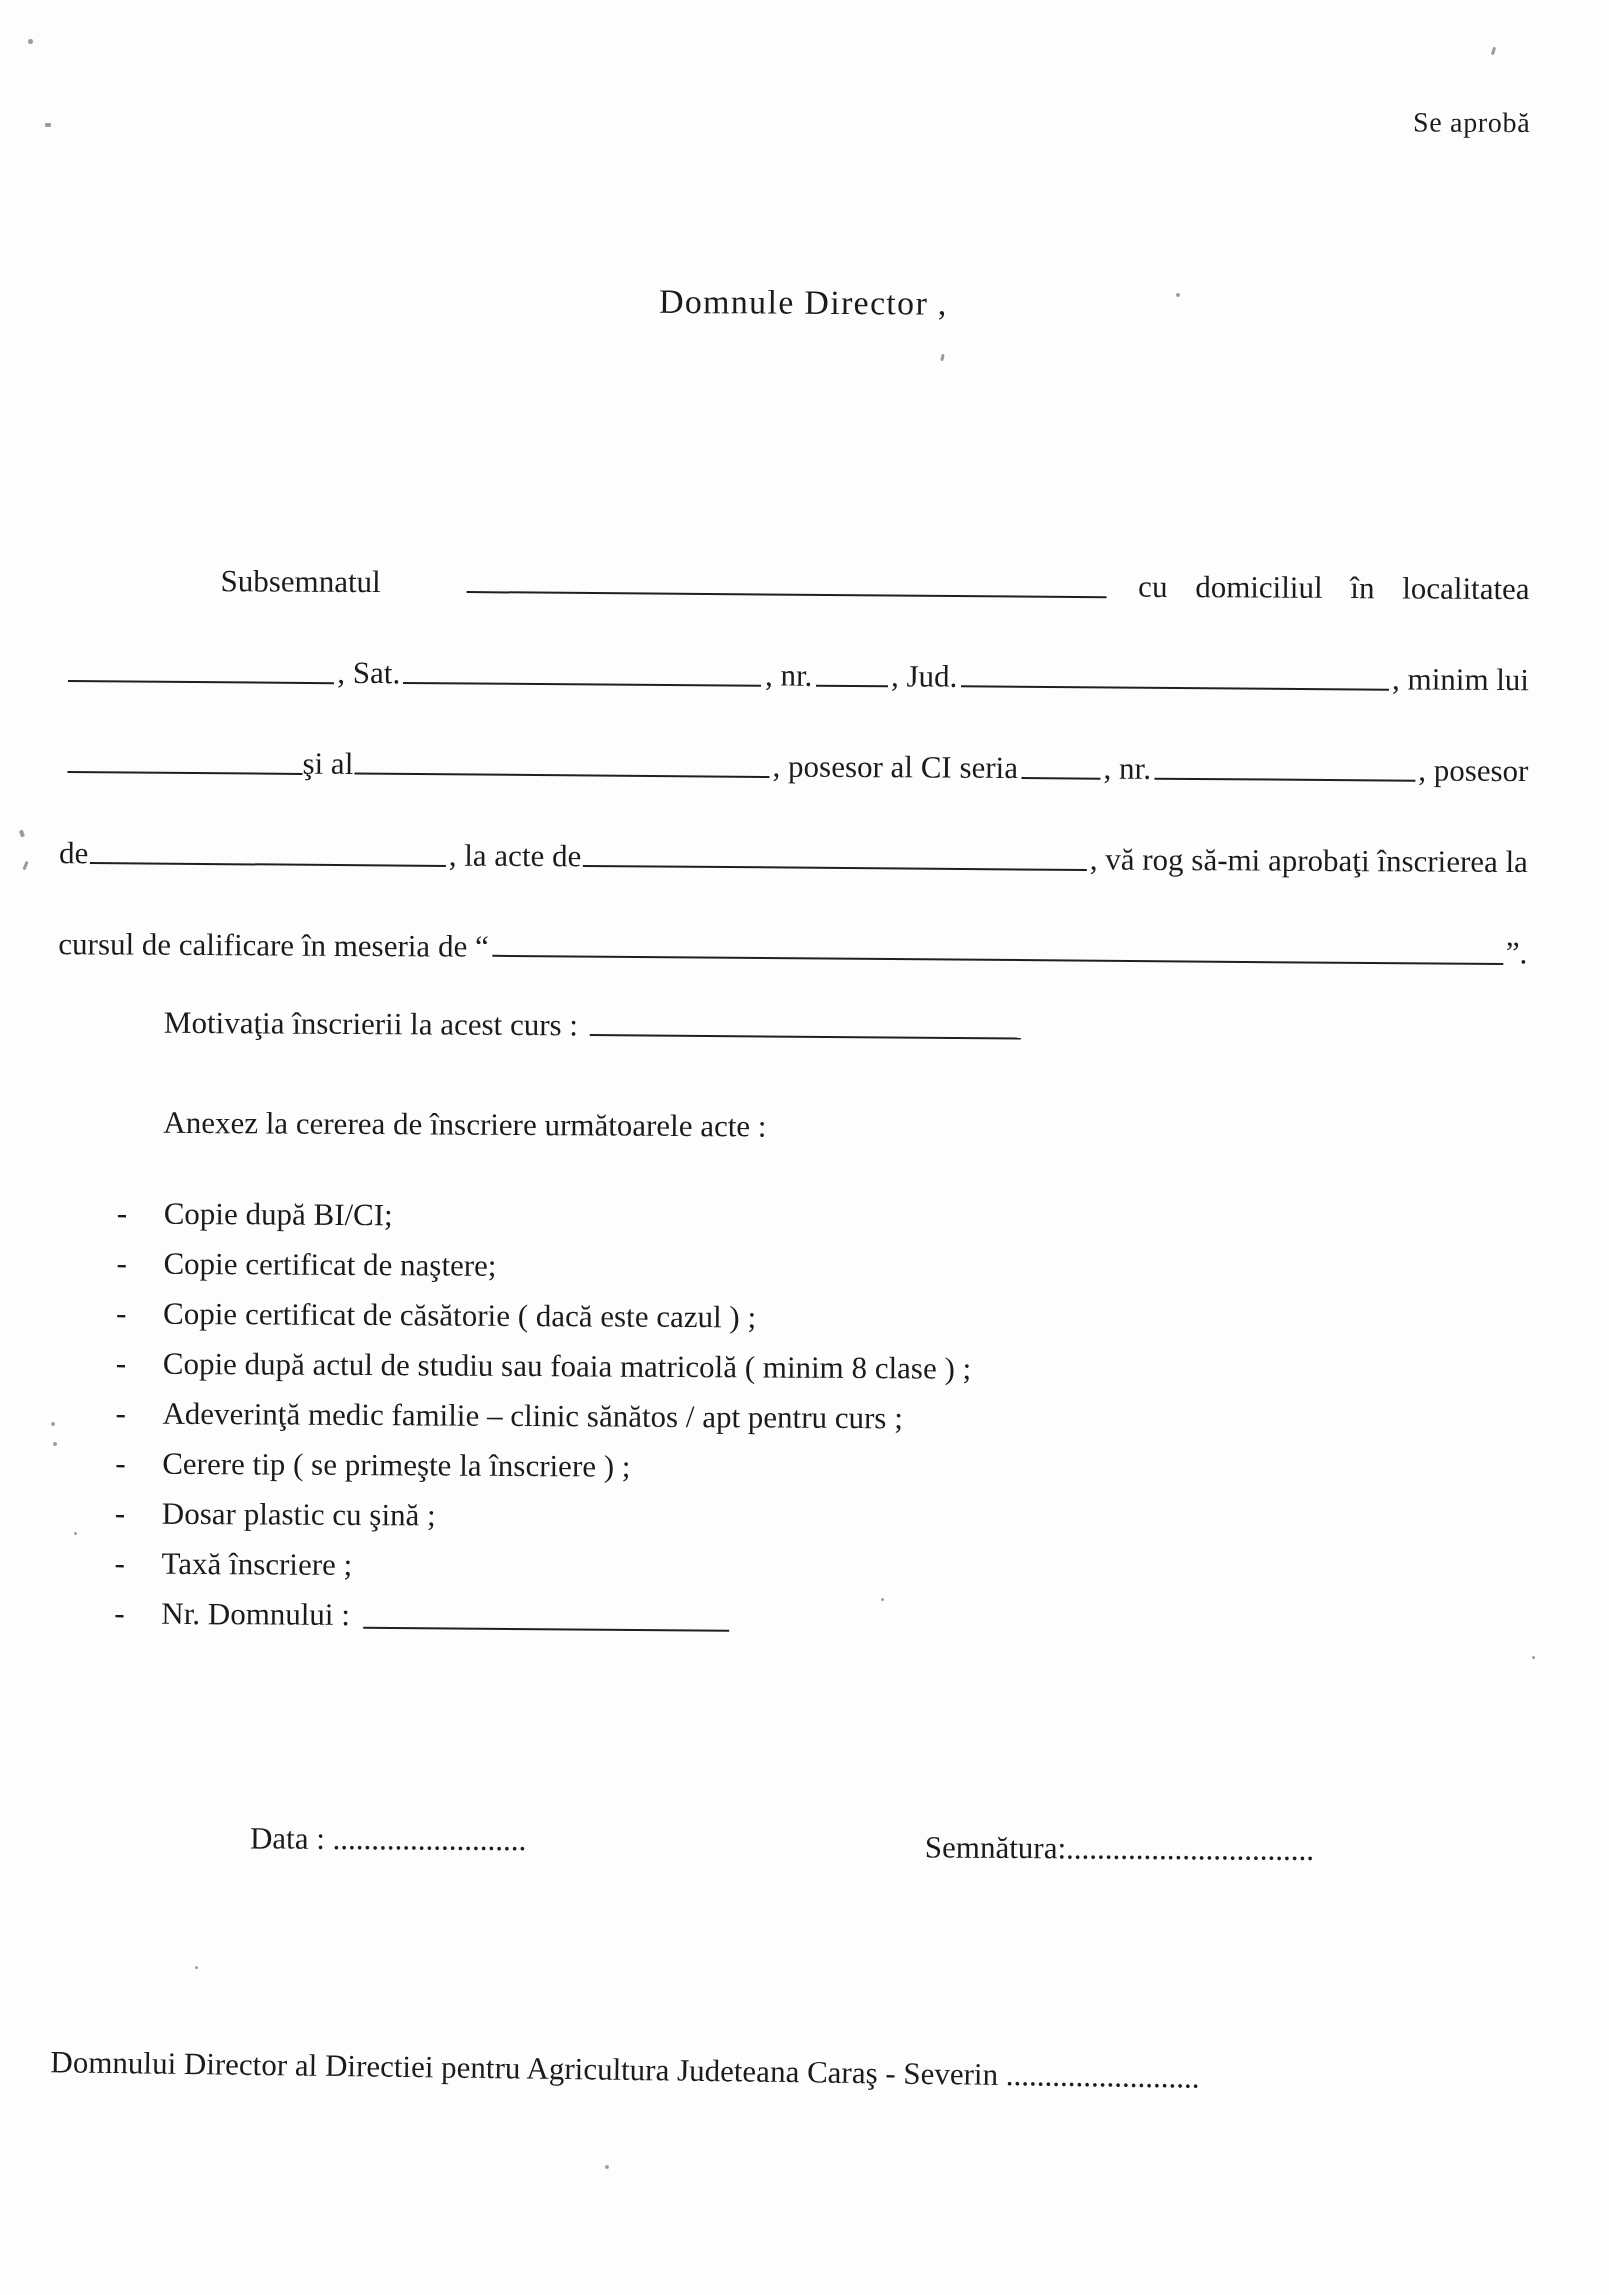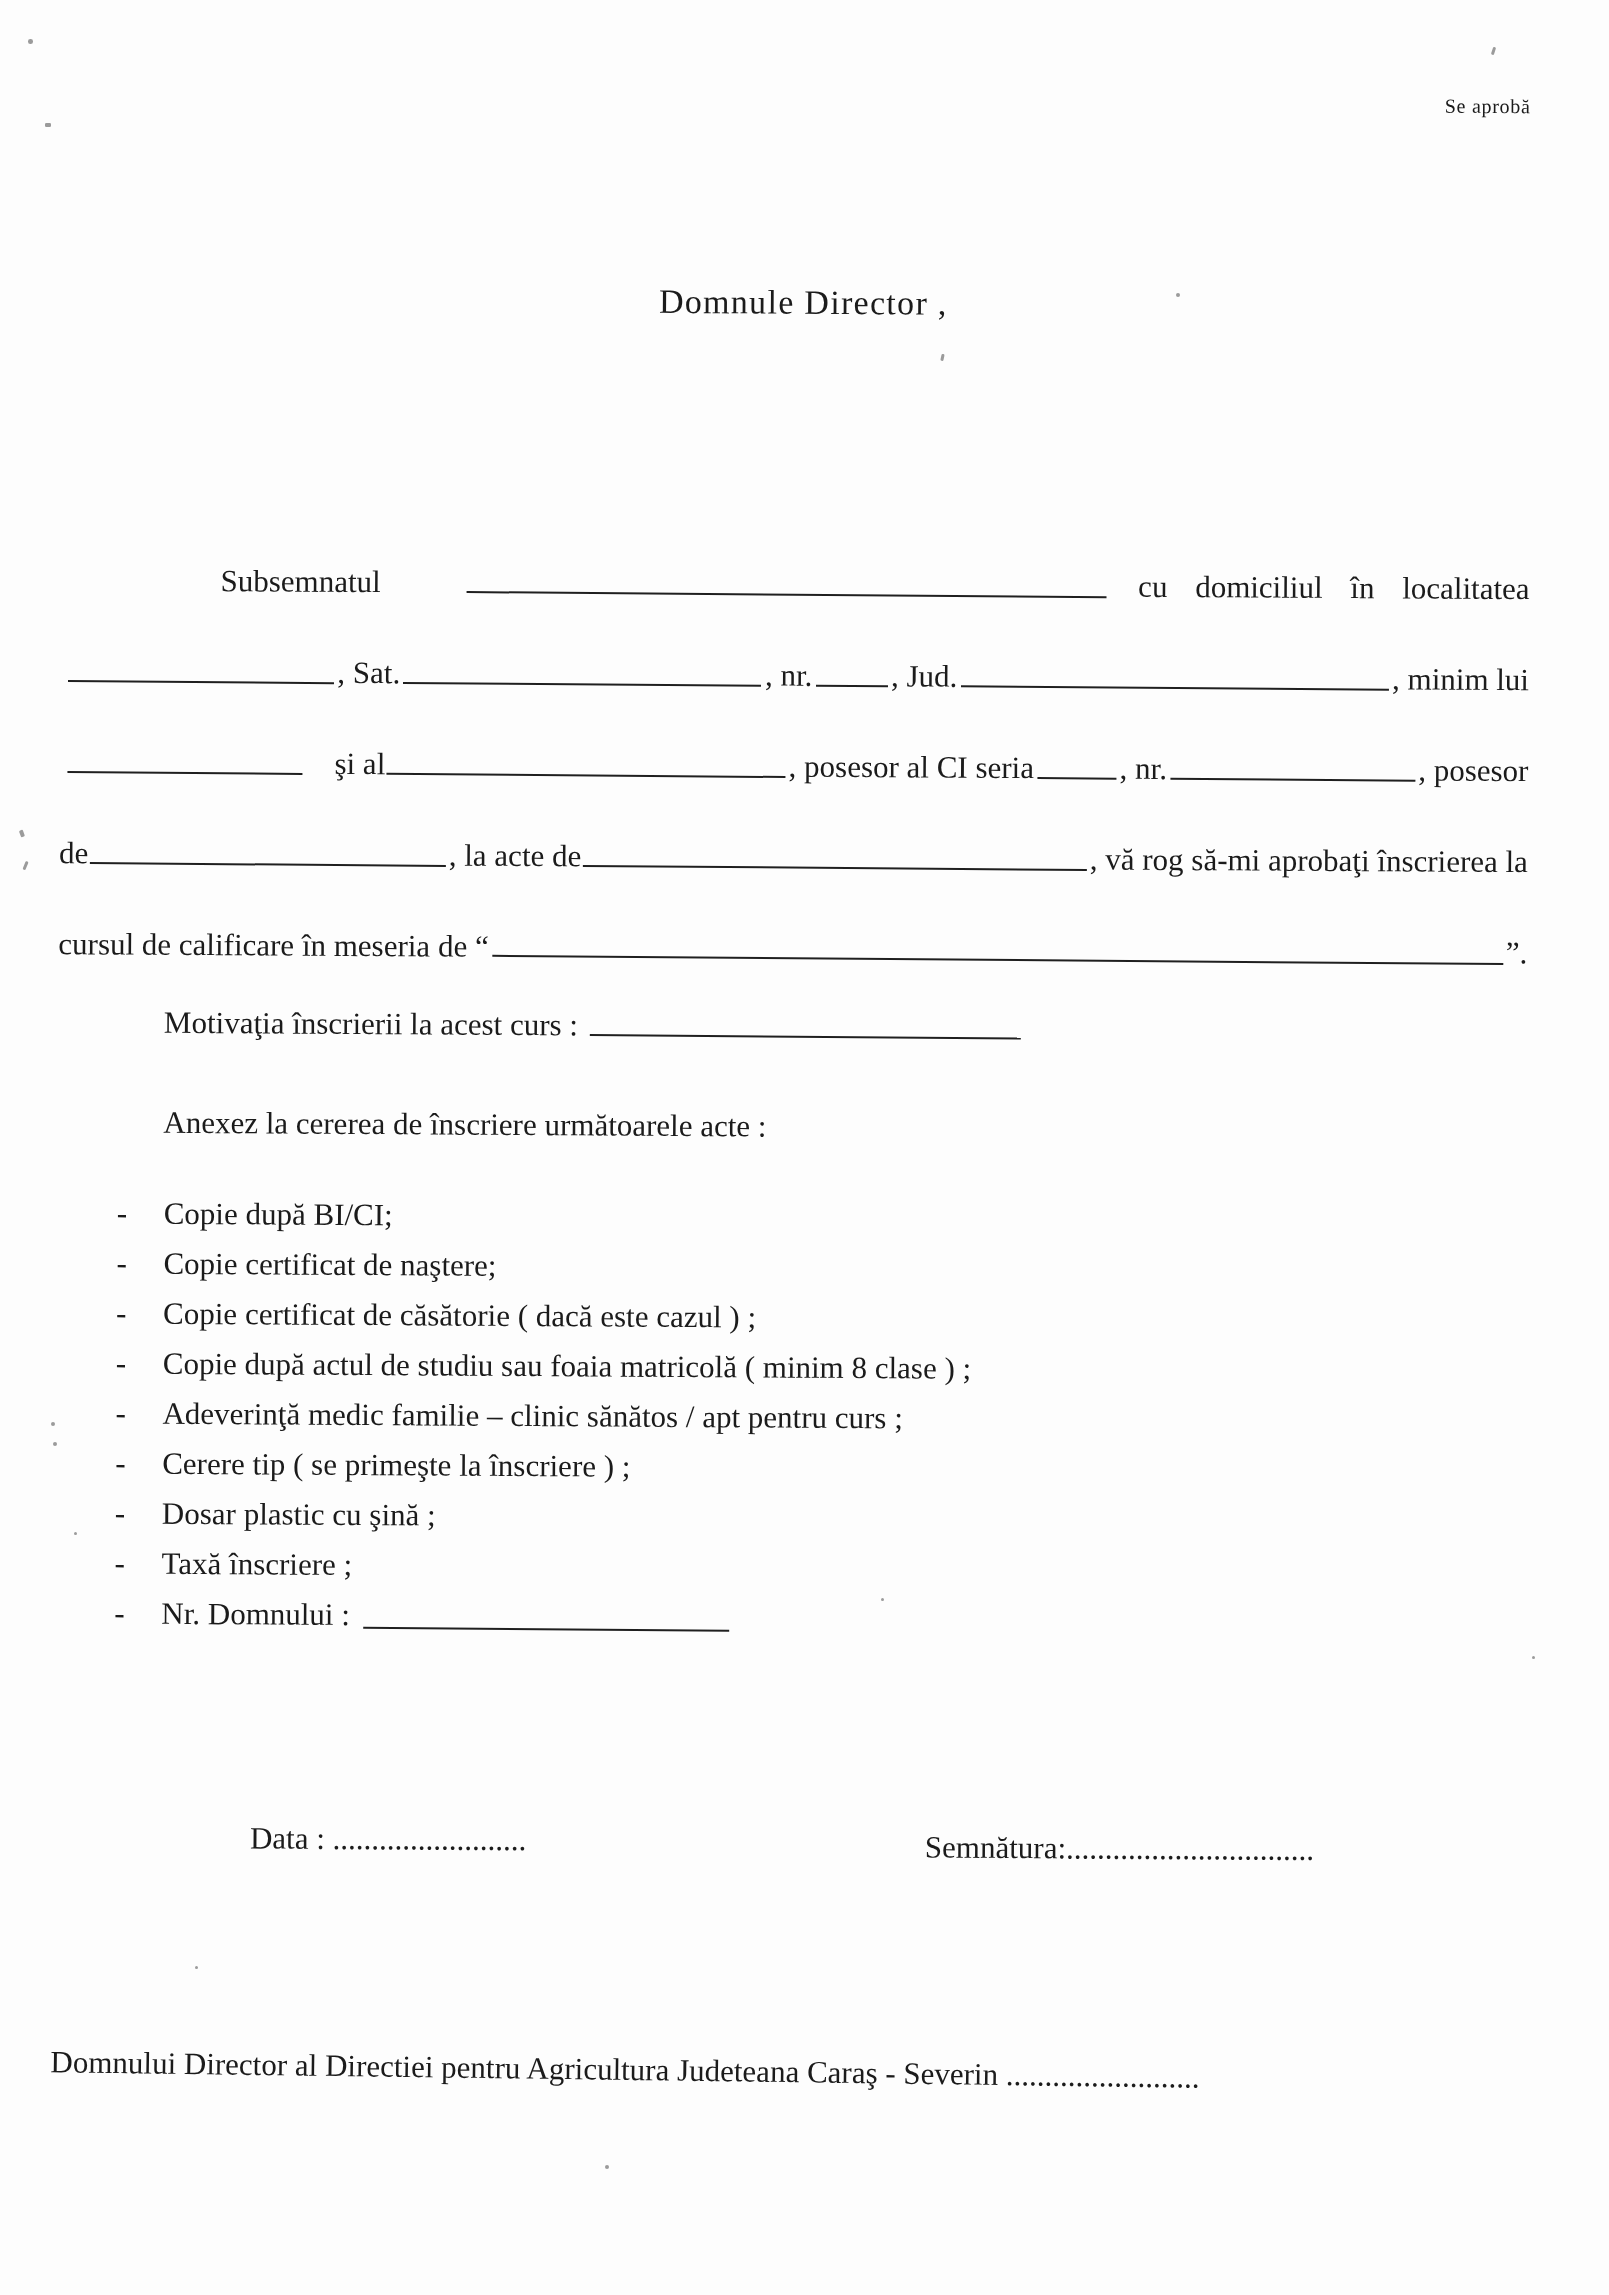--- a/index.html
+++ b/index.html
@@ -10,22 +10,22 @@
     overflow:hidden;
     font-family:"Liberation Serif","DejaVu Serif",serif;
     color:#1b1b1b;
   }
   .content{
     position:absolute;inset:0;
     transform:rotate(0.35deg);
     transform-origin:27px 27px;
   }
   .approval{
-    position:absolute;top:86px;right:79px;
-    font-size:20px;letter-spacing:0.7px;
+    position:absolute;top:98px;right:79px;
+    font-size:28px;letter-spacing:0.7px;
   }
   .title{
     position:absolute;top:279px;left:0;width:100%;
     text-align:center;font-size:34px;letter-spacing:1.3px;
   }
   .para{position:absolute;top:507px;left:72px;width:1461px;}
   .pline{display:flex;align-items:flex-end;height:91px;white-space:nowrap;}
   .pline > *{margin-left:3.3px;}
   .pline > *:first-child{margin-left:0;}
   .txt{font-size:31px;line-height:1.12;}
@@ -74,21 +74,21 @@
         <span class="txt">, Sat.</span>
         <span class="blank grow" style="flex-basis:314px"></span>
         <span class="txt">, nr.</span>
         <span class="blank" style="flex-basis:72px"></span>
         <span class="txt">, Jud.</span>
         <span class="blank grow" style="flex-basis:384px"></span>
         <span class="txt">, minim lui</span>
       </div>
       <div class="pline">
         <span class="blank" style="flex-basis:235px"></span>
-        <span class="txt" style="margin-left:32px">şi al</span>
+        <span class="txt" style="margin-left:0">şi al</span>
         <span class="blank grow" style="margin-left:1.3px;flex-basis:321px"></span>
         <span class="txt">, posesor al CI seria</span>
         <span class="blank" style="flex-basis:79px"></span>
         <span class="txt">, nr.</span>
         <span class="blank grow" style="flex-basis:167px"></span>
         <span class="txt">, posesor</span>
       </div>
       <div class="pline">
         <span class="txt" style="margin-left:-8px">de</span>
         <span class="blank" style="margin-left:1.3px;flex-basis:356px"></span>

